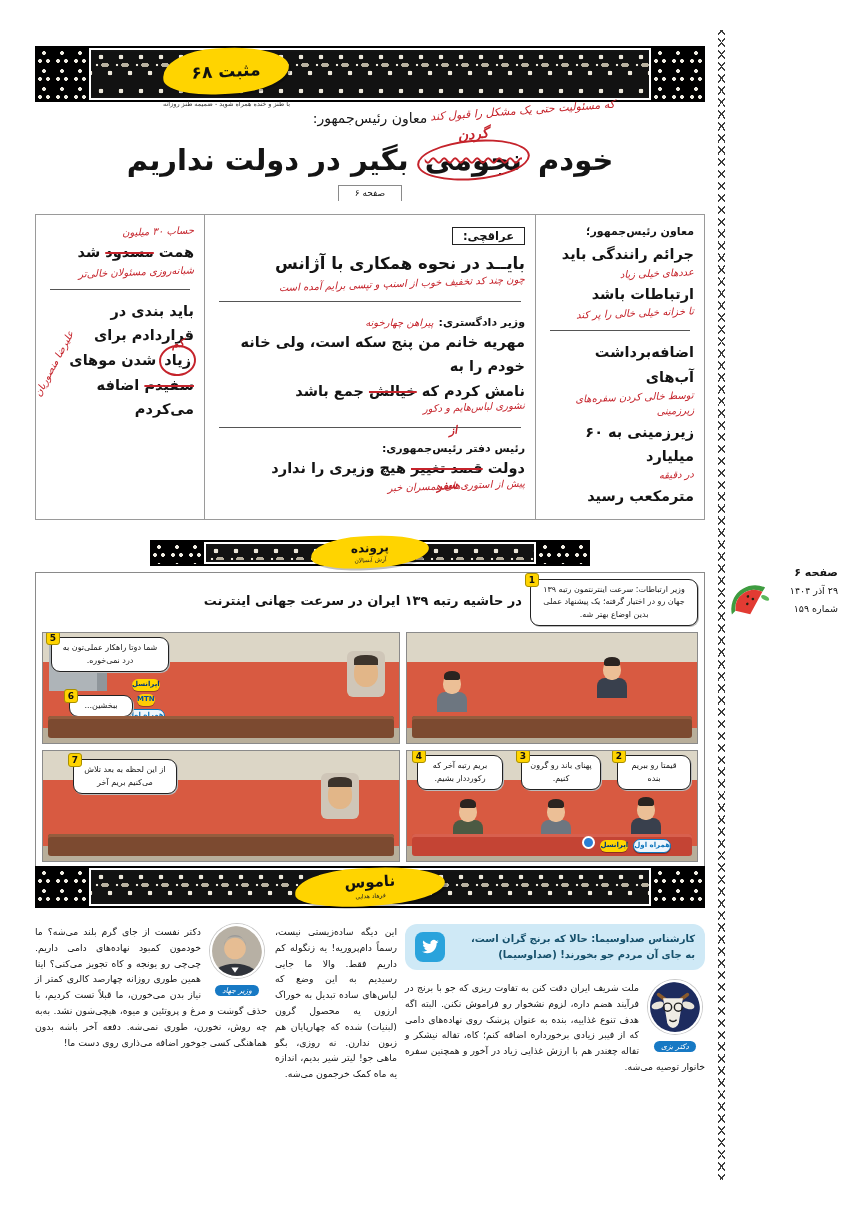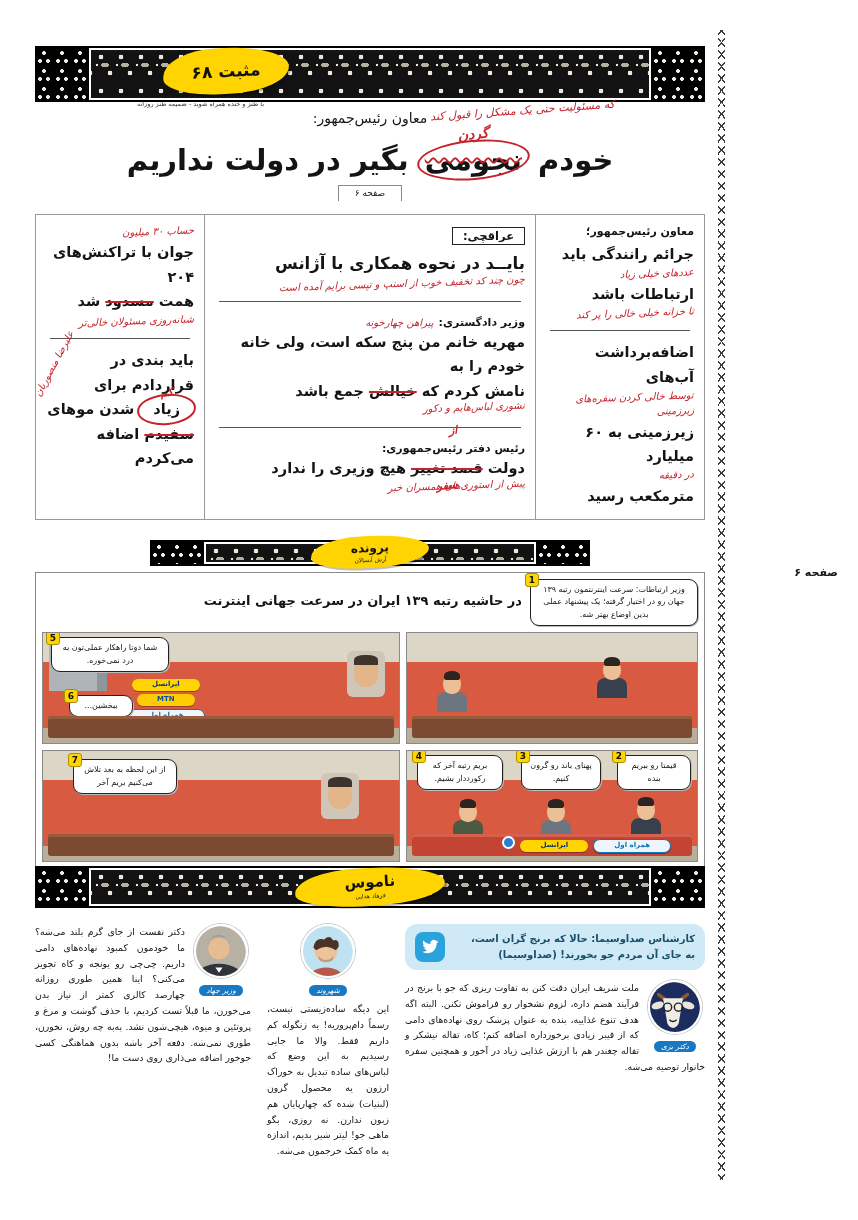--- a/index.html
+++ b/index.html
@@ -46,21 +46,21 @@
     transform:rotate(-3deg);z-index:3;
     box-shadow:2px 2px 0 rgba(0,0,0,.25);
   }
   .blob-title{font-weight:bold;color:#111;line-height:1;}
   .blob-sub{font-size:6px;color:#222;margin-top:2px;}
 
   
   .masthead{position:absolute;top:46px;left:0;width:670px;height:56px;}
   .blob-logo{left:128px;top:2px;width:126px;height:46px;}
   .blob-logo .blob-title{font-size:17px;}
-  .tagline{position:absolute;left:102px;top:54px;font-size:6.5px;color:#333;letter-spacing:.5px;z-index:4;}
+  .tagline{position:absolute;left:128px;top:54px;font-size:6.5px;color:#333;letter-spacing:.5px;z-index:4;}
 
   
   .lead{position:absolute;top:104px;left:0;width:670px;text-align:center;}
   .lead-kicker{font-size:14px;font-weight:normal;display:inline-block;margin-top:6px;}
   .red{color:var(--red);}
   .script{font-style:italic;color:var(--red);}
   .lead-rednote{position:absolute;right:90px;top:0;font-size:11px;transform:rotate(-4deg);white-space:nowrap;}
   .lead h1{font-size:29px;font-weight:bold;margin:16px 0 4px;letter-spacing:-.5px;}
   .ringed{position:relative;display:inline-block;padding:0 6px;}
   .ringed::after{content:"";position:absolute;inset:-3px -2px;border:2px solid var(--red);border-radius:50%;transform:rotate(-5deg);}
@@ -104,33 +104,33 @@
   .char{position:absolute;width:30px;}
   .c-head{width:18px;height:21px;margin:0 auto;background:#ecbf96;border-radius:50% 50% 45% 45%;position:relative;}
   .c-head::before{content:"";position:absolute;top:-2px;left:1px;right:1px;height:9px;background:#2b2420;border-radius:50% 50% 20% 20%;}
   .c-body{width:30px;height:20px;background:#39404d;border-radius:8px 8px 0 0;margin-top:-2px;}
   .suit-gray .c-body{background:#6d7680;}
   .suit-green .c-body{background:#4c5a43;}
   .photo{width:38px;height:46px;border-radius:6px;background:#cfc6b8;position:relative;}
   .photo::before{content:"";position:absolute;inset:8px 7px 10px;background:#e2b688;border-radius:45%;}
   .photo::after{content:"";position:absolute;top:4px;left:7px;right:7px;height:10px;background:#3d342c;border-radius:45% 45% 0 0;}
   .building{position:absolute;left:6px;top:6px;width:58px;height:52px;background:#aeb4b8;box-shadow:inset -10px 0 0 #8f969b, inset 0 6px 0 #c3c8cb;}
-  .pill{display:inline-block;border-radius:8px;padding:1px 20px;font-size:7px;font-weight:bold;line-height:1.4;box-shadow:0 1px 0 rgba(0,0,0,.3);}
+  .pill{display:inline-block;border-radius:8px;padding:1px 0;font-size:7px;font-weight:bold;line-height:1.4;box-shadow:0 1px 0 rgba(0,0,0,.3);}
   .pill-irancell{background:var(--yellow);color:#00377b;}
   .pill-mtn{background:#ffcb05;color:#004f9f;}
   .pill-hamrah{background:#eef6fc;color:#0e76bc;border:1px solid #0e76bc;}
   .bluedot{display:inline-block;width:13px;height:13px;border-radius:50%;background:#2a7fd4;border:2px solid #fff;vertical-align:middle;}
   .logo-stack{position:absolute;display:flex;flex-direction:column;gap:3px;align-items:center;}
 
   
   .namoos{position:absolute;top:866px;left:0;width:670px;}
   .banner-lg{position:relative;width:670px;height:42px;}
   .blob-lg{left:50%;top:2px;width:150px;height:38px;margin-left:-75px;}
   .blob-lg .blob-title{font-size:15px;}
-  .namoos-body{display:flex;gap:16px;padding-top:16px;}
+  .namoos-body{display:flex;gap:8px;padding-top:16px;}
   .ncol{position:relative;}
   .ncol-r{width:300px;}
   .ncol-m{width:122px;}
   .ncol-l{flex:1;}
   .tweet{display:flex;align-items:center;gap:8px;background:#cfe9f6;border-radius:12px;padding:7px 10px;margin-bottom:10px;}
   .tweet-text{flex:1;font-size:10px;font-weight:bold;color:#16506b;line-height:1.6;}
   .tweet-icon{width:30px;height:30px;border-radius:8px;background:#2aa3dc;display:flex;align-items:center;justify-content:center;flex:0 0 30px;}
   .ntext{font-size:9.3px;line-height:1.7;text-align:justify;margin:0;}
   .avatar-wrap{float:right;width:60px;margin:0 0 4px 6px;text-align:center;font-style:italic;}
   .avatar{width:54px;height:54px;border-radius:50%;overflow:hidden;border:2px solid #fff;box-shadow:0 0 0 1px #c9c9c9;display:block;margin:0 auto;}
@@ -148,20 +148,34 @@
   .edge-meta{font-size:9.5px;line-height:1.9;text-align:right;flex:1;}
   .watermelon{width:46px;height:46px;transform:rotate(-12deg);flex:0 0 46px;}
 </style>
 </head>
 <body>
 
 <aside class="sidestrip">
   <div class="zigzag"></div>
   <div class="edge-info">
     <div class="edge-page">صفحه ۶</div>
+    <div class="edge-row">
+      <div class="edge-meta">
+        <div>۲۹ آذر ۱۴۰۴</div>
+        <div>شماره ۱۵۹</div>
+      </div>
+      <svg class="watermelon" viewBox="0 0 64 64" aria-hidden="true">
+        <path d="M6 40 A33 33 0 0 1 59 13 L54 18 A26 26 0 0 0 12 36 Z" fill="#3e9c40"></path>
+        <path d="M12 36 A26 26 0 0 1 54 18 L31 45 Z" fill="#e23b33"></path>
+        <circle cx="30" cy="30" r="1.8" fill="#221"></circle>
+        <circle cx="39" cy="25" r="1.8" fill="#221"></circle>
+        <circle cx="33" cy="20" r="1.8" fill="#221"></circle>
+        <ellipse cx="56" cy="27" rx="6" ry="3" fill="#5cb85c" transform="rotate(40 56 27)"></ellipse>
+      </svg>
+    </div>
   </div>
 </aside>
 
 <div class="content">
 
   <header class="masthead">
     <div class="orn"></div>
     <div class="blob blob-logo">
       <span class="blob-title">مثبت ۶۸</span>
     </div>
@@ -226,31 +240,30 @@
       <div class="b15">
         <span>دولت </span><span class="rel"><s class="xout">قصد تغییر</s><i class="red-above script" style="top:auto;bottom:-15px;font-size:11px;">سفر</i></span><span> هیچ وزیری را ندارد</span>
       </div>
       <div class="script rline">پیش از استوری‌های همسران خبر</div>
     </div>
 
     <div class="vdiv"></div>
 
     <div class="col col-l">
       <div class="script rline">حساب ۳۰ میلیون</div>
-      <div class="b15">جوان با تراکنش‌های ۲۰۴</div>
       <div class="b15">
         <span>همت </span><s class="xout">مسدود</s><span> شد</span>
       </div>
       <div class="script rline">شبانه‌روزی مسئولان خالی‌تر</div>
       <div class="diag script">علیرضا منصوریان</div>
       <div class="hdiv"></div>
       <div class="b15">باید بندی در</div>
       <div class="b15">قراردادم برای</div>
       <div class="b15">
-        <span class="rel"><i class="red-above script" style="top:-13px;font-size:11px;">کم</i><span class="ringed" style="padding:0 14px;">زیاد</span></span><span> شدن موهای</span>
+        <span class="rel"><i class="red-above script" style="top:-13px;font-size:11px;">کم</i><span class="ringed" style="padding:0 3px;">زیاد</span></span><span> شدن موهای</span>
       </div>
       <div class="b15">
         <s class="xout">سفیدم</s><span> اضافه</span>
       </div>
       <div class="b15">می‌کردم</div>
     </div>
   </section>
 
   <section class="comic">
     <div class="banner-sm">
@@ -386,32 +399,20 @@
                 <path d="M26 42 q4 4 8 0" stroke="#222" stroke-width="1.6" fill="none"></path>
               </svg>
             </span>
             <span class="alabel">دکتر بزی</span>
           </div>
           <p class="ntext">ملت شریف ایران دقت کنن به تفاوت ریزی که جو با برنج در فرآیند هضم داره، لزوم نشخوار رو فراموش نکنن. البته اگه هدف تنوع غذاییه، بنده به عنوان پزشک روی نهاده‌های دامی که از فیبر زیادی برخورداره اضافه کنم؛ کاه، تفاله نیشکر و تفاله چغندر هم با ارزش غذایی زیاد در آخور و همچنین سفره خانوار توصیه می‌شه.</p>
         </div>
       </div>
 
       <div class="ncol ncol-m">
-        <div class="avatar-wrap" style="float:none;margin:0 auto 4px;">
-          <span class="avatar">
-            <svg viewBox="0 0 60 60" width="54" height="54" aria-hidden="true">
-              <circle cx="30" cy="30" r="30" fill="#bfe2f2"></circle>
-              <path d="M10 60 a20 14 0 0 1 40 0 Z" fill="#b8574a"></path>
-              <circle cx="30" cy="27" r="13" fill="#ecc39b"></circle>
-              <path d="M16 24 q2 -12 12 -9 q6 -6 10 1 q7 -2 6 7 l-3 4 q-11 -8 -22 0 Z" fill="#4a3326"></path>
-              <path d="M22 33 a9 9 0 0 0 16 0 v4 a9 6 0 0 1 -16 0 Z" fill="#9c7a57" opacity=".55"></path>
-            </svg>
-          </span>
-          <span class="alabel">شهروند</span>
-        </div>
         <p class="ntext">این دیگه ساده‌زیستی نیست، رسماً دام‌پروریه! یه زنگوله کم داریم فقط. والا ما جایی رسیدیم به این وضع که لباس‌های ساده تبدیل به خوراک ارزون یه محصول گرون (لبنیات) شده که چهارپایان هم زبون ندارن. نه روزی، بگو ماهی جو! لیتر شیر بدیم، اندازه یه ماه کمک خرجمون می‌شه.</p>
       </div>
 
       <div class="ncol ncol-l">
         <div class="avatar-wrap">
           <span class="avatar">
             <svg viewBox="0 0 60 60" width="54" height="54" aria-hidden="true">
               <circle cx="30" cy="30" r="30" fill="#b7b0a4"></circle>
               <path d="M2 60 a28 18 0 0 1 56 0 Z" fill="#2f333b"></path>
               <path d="M26 46 l4 6 4 -6 Z" fill="#fff"></path>

